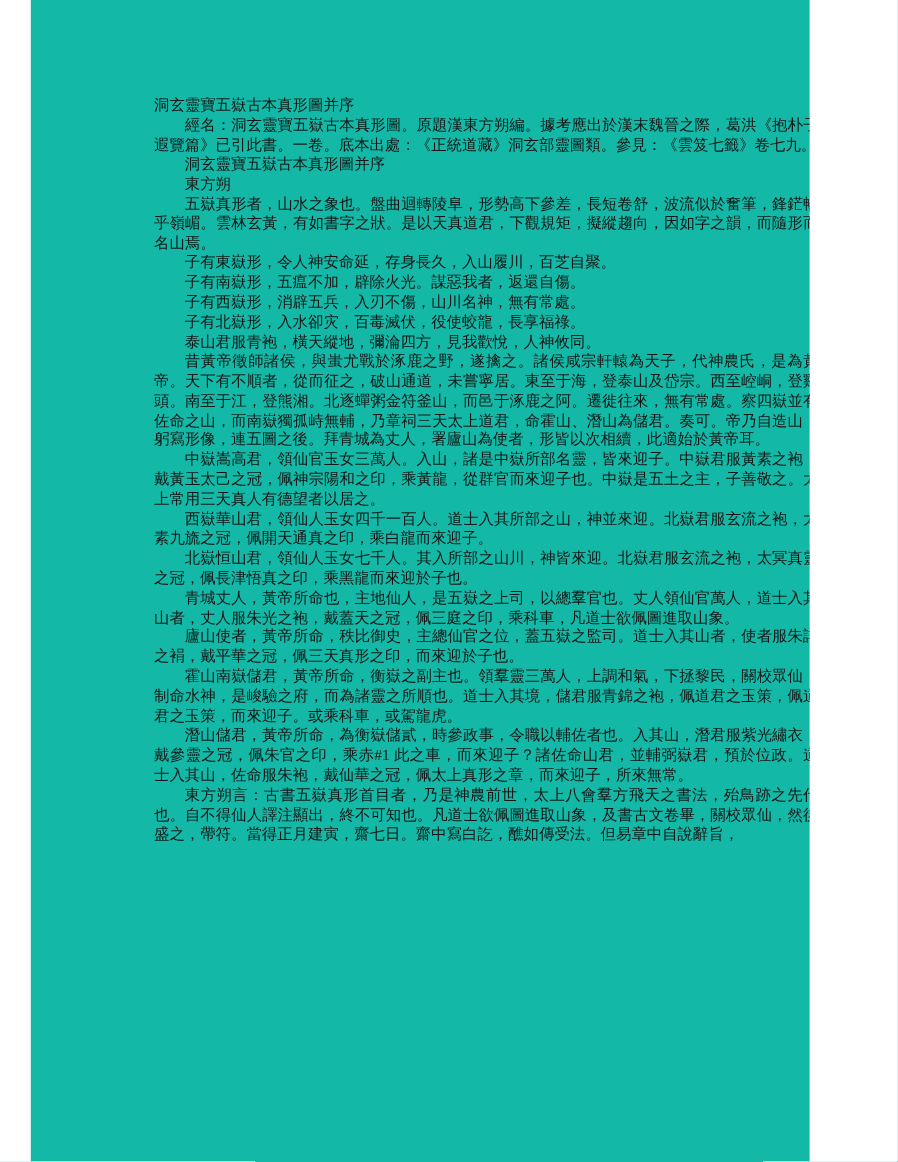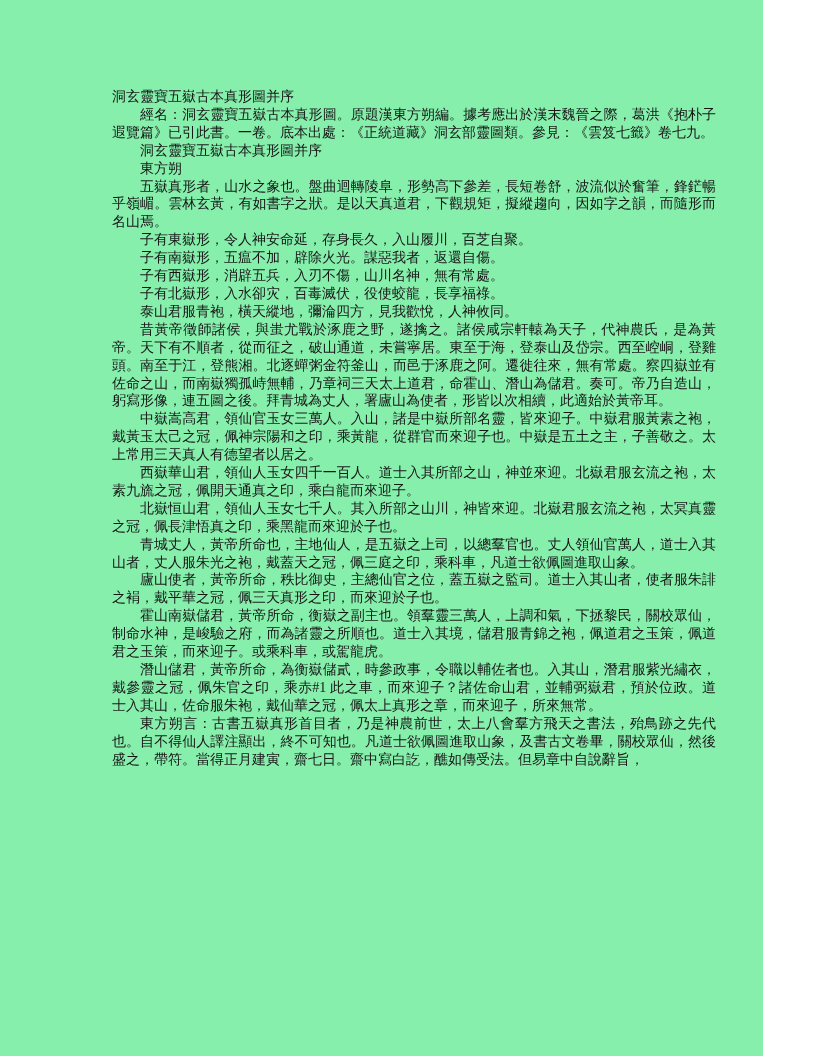--- a/index.html
+++ b/index.html
@@ -2,25 +2,26 @@
 <html lang="zh-Hant"><head>
 <meta charset="utf-8">
 <style>
   html, body {
     margin: 0;
     padding: 0;
     background: #ffffff;
   }
   .page {
     position: relative;
-    width: 763px;
+    width: 708px;
     height: 1056px;
-    background: #86efac;
+    background: #14b8a6;
     overflow: hidden;
     box-sizing: border-box;
+    margin-left: 28px;
   }
   .doc-body {
     position: absolute;
     left: 112px;
     top: 88px;
     width: 604px;
     font-family: "Liberation Serif", "DejaVu Serif", serif;
     font-size: 14px;
     line-height: 17.9px;
     color: #161616;

